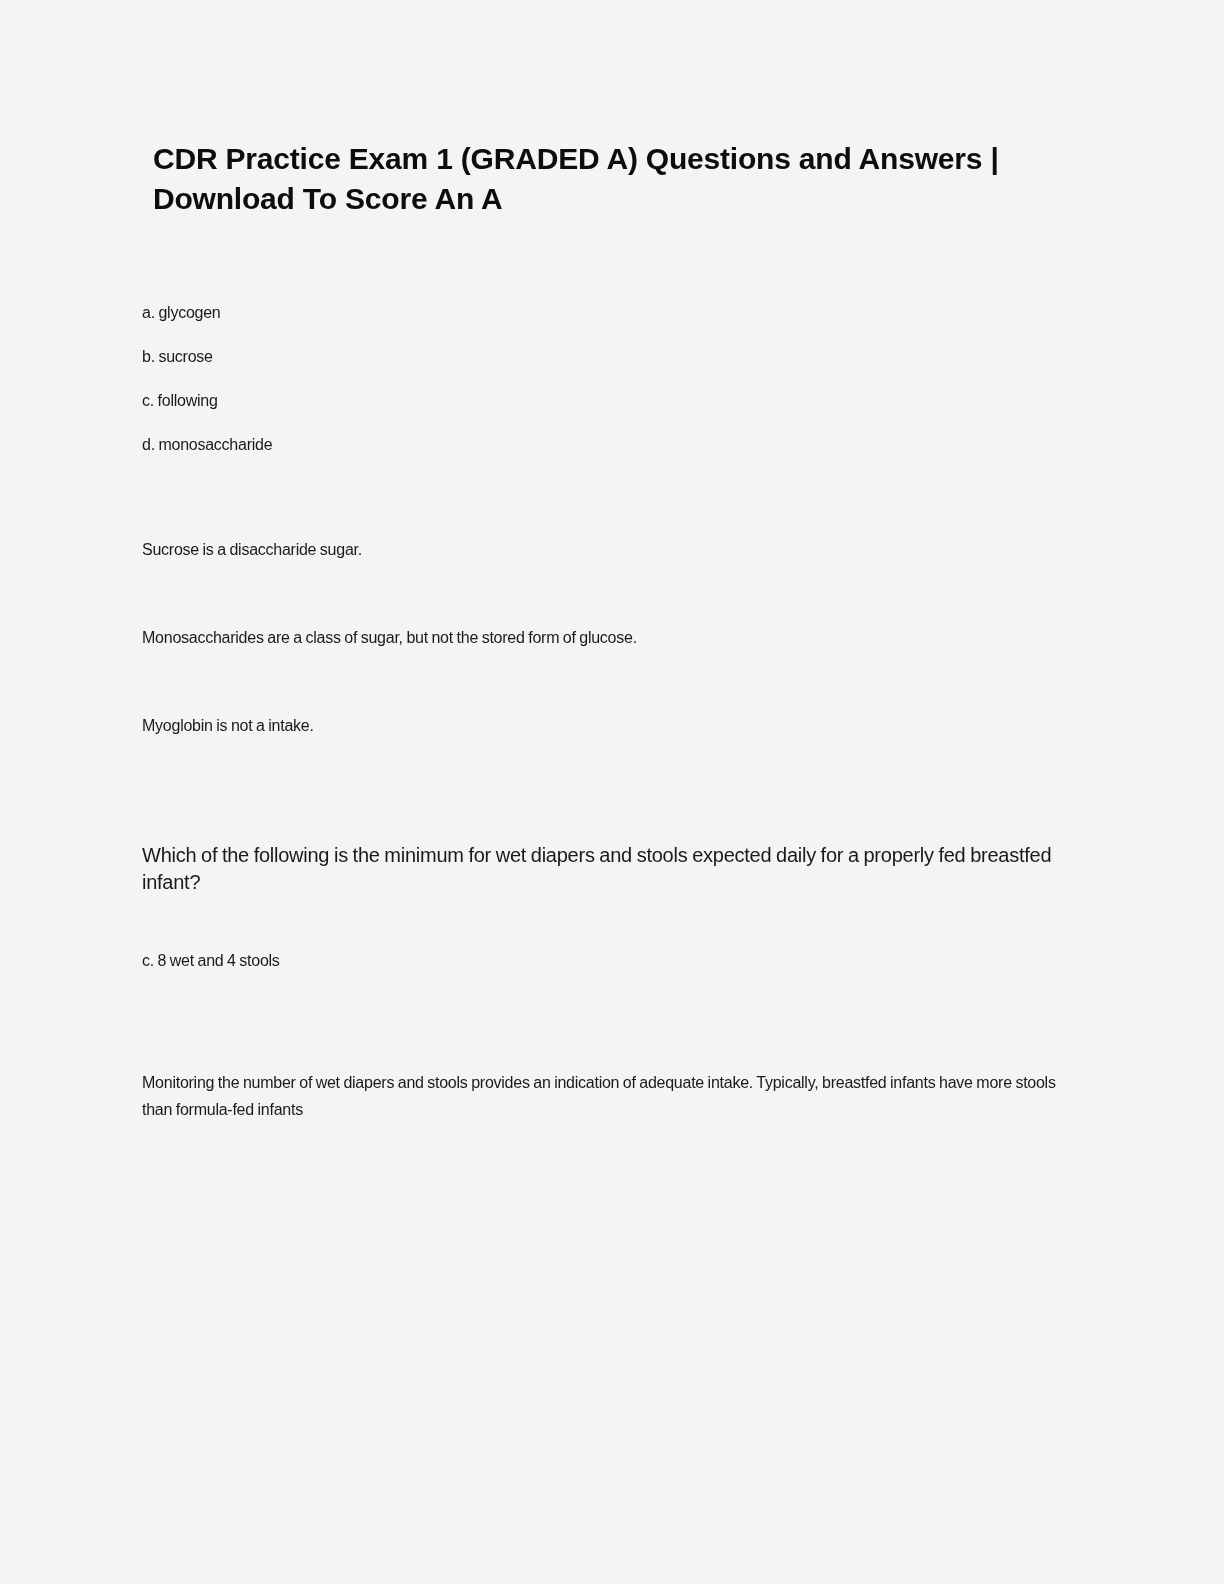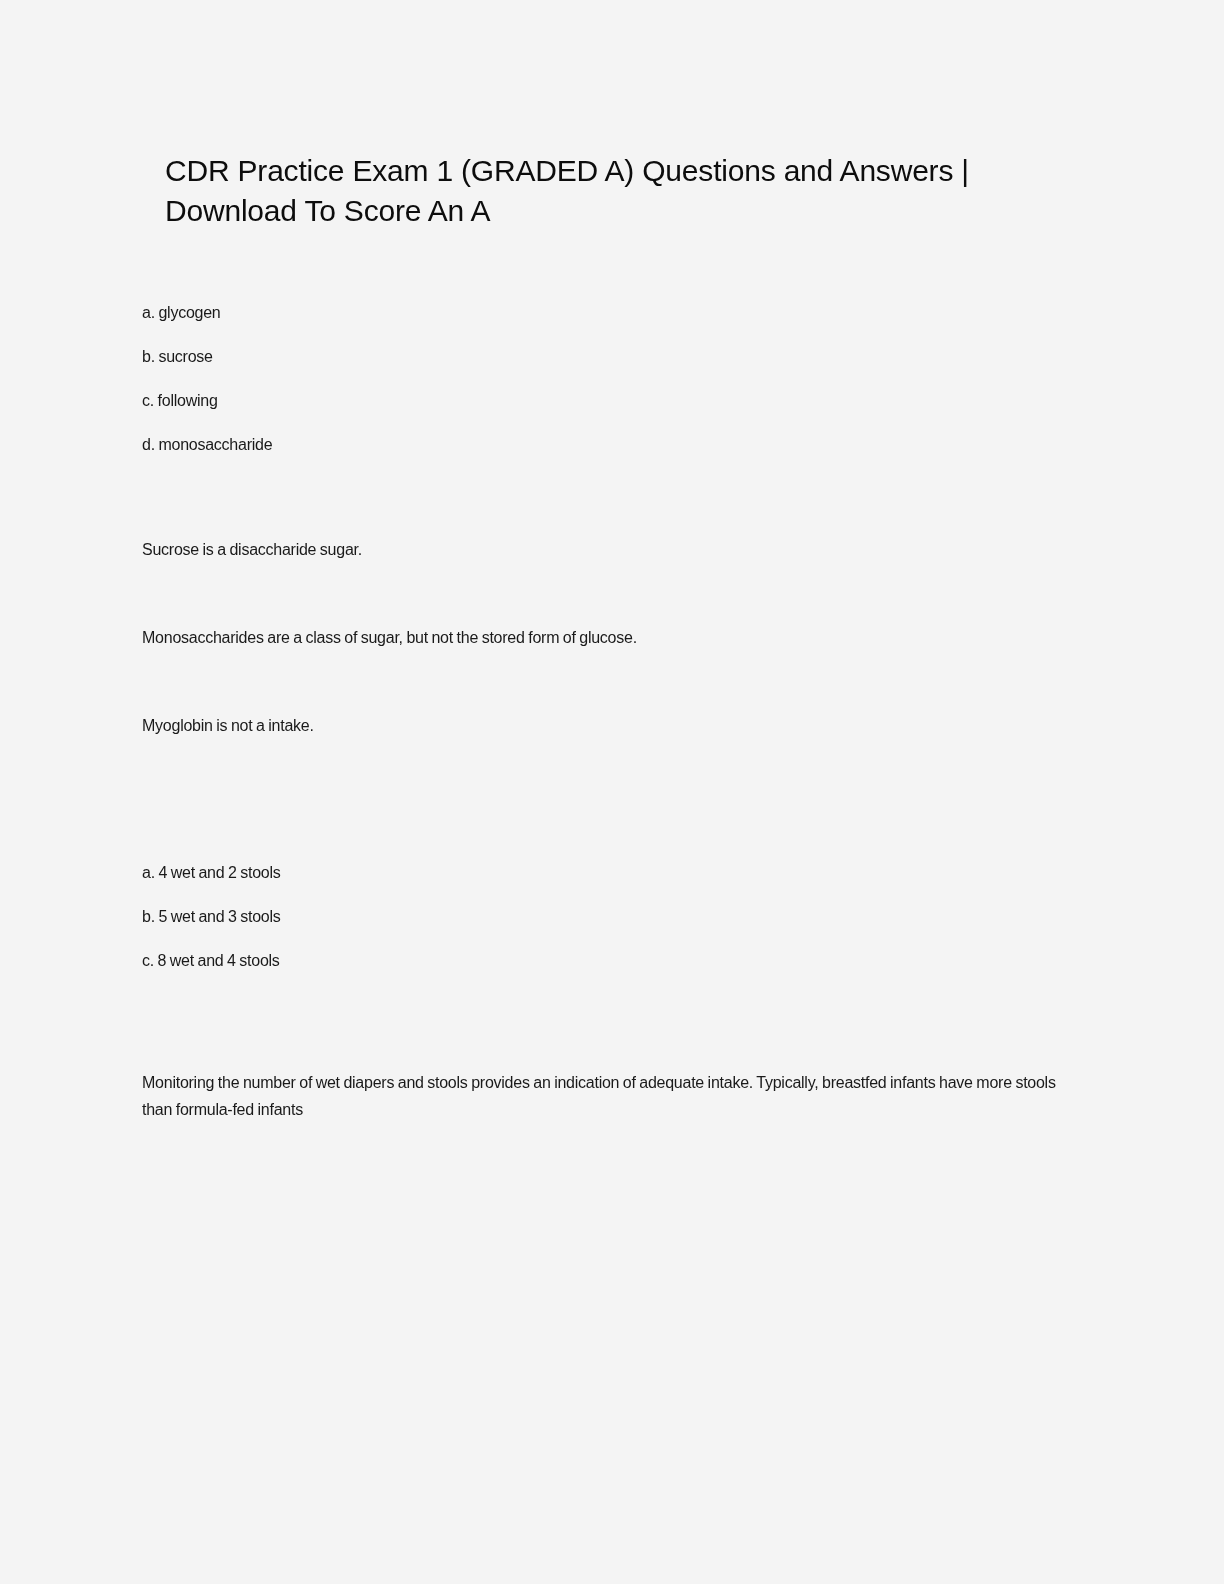--- a/index.html
+++ b/index.html
@@ -23,27 +23,27 @@
     box-sizing: border-box;
     background: #f4f4f4;
   }
 
   .doc-title {
     position: absolute;
     left: 152px;
     top: 138px;
     width: 910px;
     font-family: "Liberation Sans", sans-serif;
-    font-weight: normal;
+    font-weight: bold;
     font-size: 30px;
     line-height: 40px;
     letter-spacing: -0.2px;
     color: #0d0d0d;
     text-align: left;
-    margin: 13px;
+    margin: 1px;
   }
 
   .body-area {
     position: absolute;
     left: 142px;
     top: 282px;
     width: 918px;
   }
 
   .para {
@@ -103,26 +103,25 @@
       <p class="para explain">Monosaccharides are a class of sugar, but not the stored form of glucose.</p>
 
       <div class="gap-block"></div>
       <p class="para explain">Myoglobin is not a intake.</p>
     </div>
 
     <div class="gap-big"></div>
 
     <div>
 
+      <p class="para q-text">Which of the following is the minimum for wet diapers and stools expected daily for a properly fed breastfed infant?</p>
 
       <div class="gap-line"></div>
-      <p class="para option">a. 4 wet and 2 stools</p>
 
       <div class="gap-line"></div>
-      <p class="para option">b. 5 wet and 3 stools</p>
 
       <div class="gap-line"></div>
       <p class="para option">c. 8 wet and 4 stools</p>
 
       <div class="gap-line"></div>
 
       <div class="gap-line"></div>
 
       <div class="gap-block"></div>
       <p class="para explain">Monitoring the number of wet diapers and stools provides an indication of adequate intake. Typically, breastfed infants have more stools than formula-fed infants</p>

